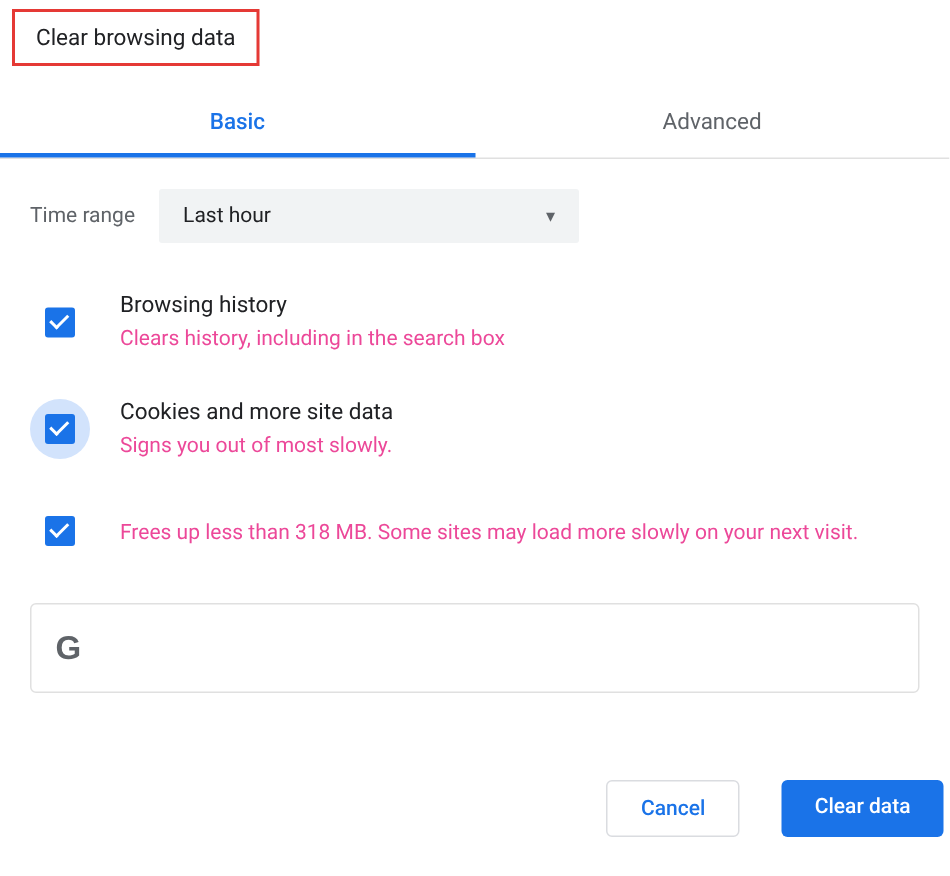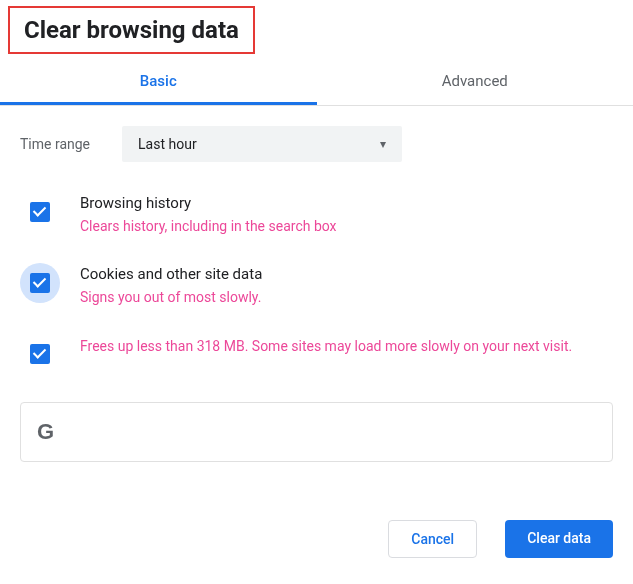--- a/index.html
+++ b/index.html
@@ -10,22 +10,22 @@
     height: 584px;
     background: #fff;
     color: #202124;
   }
   .dialog-title {
     position: absolute;
     top: 6px;
     left: 8px;
     padding: 8px 14px;
     border: 2px solid #e53935;
-    font-size: 24px;
-    font-weight: 700;
+    font-size: 15px;
+    font-weight: 400;
   }
   .tabs {
     display: flex;
     margin-top: 60px;
     border-bottom: 1px solid #e0e0e0;
   }
   .tab {
     flex: 1;
     text-align: center;
     padding: 12px 1px;
@@ -47,34 +47,33 @@
   }
   .time-label { color: #5f6368; font-size: 14px; }
   .time-select {
     background: #f1f3f4;
     padding: 10px 44px 10px 16px;
     font-size: 14px;
     color: #202124;
     border-radius: 2px;
     position: relative;
     width: 280px;
-    margin-left: 16px;
   }
   .time-select::after {
     content: "▾";
     position: absolute;
     right: 16px;
     top: 50%;
     transform: translateY(-50%);
     color: #5f6368;
     font-size: 12px;
   }
   .option-row {
     display: flex;
-    align-items: flex-start;
+    align-items: center;
     gap: 20px;
     margin-bottom: 28px;
   }
   .checkbox-wrap {
     width: 40px;
     height: 40px;
     display: flex;
     align-items: center;
     justify-content: center;
     margin-top: -2px;
@@ -116,21 +115,21 @@
     font-family: "Product Sans", Arial, sans-serif;
     font-weight: 700;
     font-size: 22px;
     color: #5f6368;
   }
   .info-text { font-size: 14px; color: #5f6368; line-height: 1.6; }
   .info-text a { color: #1a73e8; text-decoration: underline; }
   .footer {
     position: absolute;
     bottom: 26px;
-    right: 20px;
+    right: 4px;
     display: flex;
     gap: 12px;
   }
   .btn {
     padding: 10px 22px;
     font-size: 14px;
     border-radius: 4px;
     cursor: pointer;
     font-weight: 500;
   }
@@ -174,21 +173,21 @@
       <div class="option-title">Browsing history</div>
       <div class="option-desc">Clears history, including in the search box</div>
     </div>
   </div>
 
   <div class="option-row">
     <div class="checkbox-wrap halo">
       <div class="checkbox"></div>
     </div>
     <div class="option-text">
-      <div class="option-title">Cookies and other site data</div>
+      <div class="option-title">Cookies and more site data</div>
       <div class="option-desc">Signs you out of most slowly.</div>
     </div>
   </div>
 
   <div class="option-row">
     <div class="checkbox-wrap">
       <div class="checkbox"></div>
     </div>
     <div class="option-text">
       <div class="option-desc">Frees up less than 318 MB. Some sites may load more slowly on your next visit.</div>

